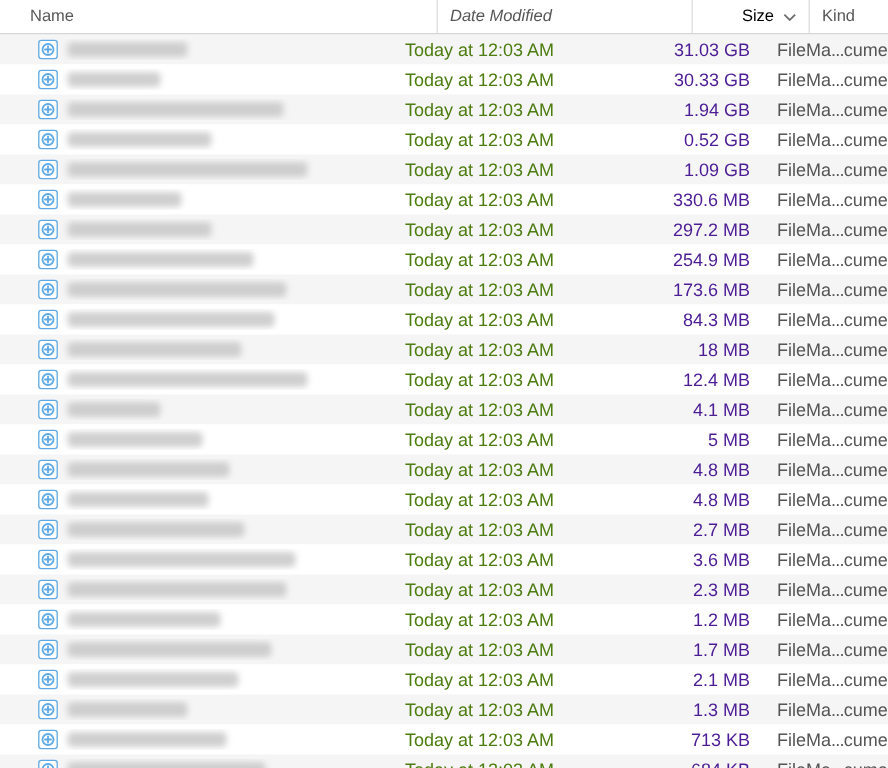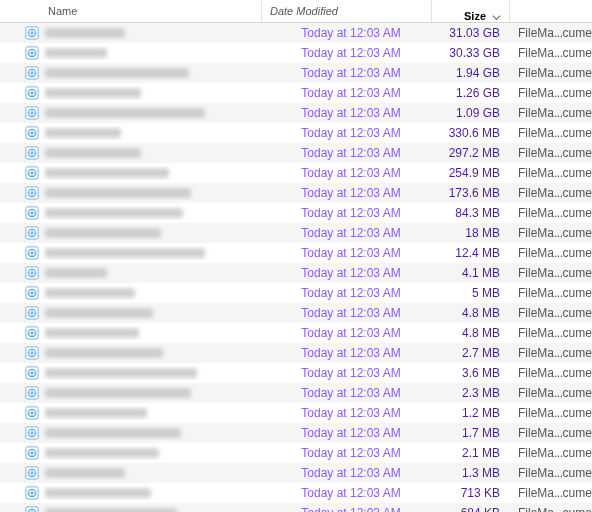--- a/index.html
+++ b/index.html
@@ -1,49 +1,50 @@
 <!DOCTYPE html>
 <html><head>
 <meta charset="utf-8">
 <style>
   * { margin:0; padding:0; box-sizing:border-box; }
   body { font-family:-apple-system,BlinkMacSystemFont,"Segoe UI",Helvetica,Arial,sans-serif; font-size:12px; color:#333; background:#fff; width:592px; height:512px; overflow:hidden; }
   .header { display:flex; height:23px; border-bottom:1px solid #d6d6d6; background:#fff; align-items:center; font-size:11px; color:#575757; }
   .hcol { height:100%; display:flex; align-items:center; border-right:1px solid #e2e2e2; padding:0 8px; }
-  .hcol.name  { width:262px; padding-left:48px; }
+  .hcol.name  { width:292px; padding-left:20px; }
   .hcol.date  { width:170px;font-style:italic; }
-  .hcol.size  { width:78px; color:#000; font-weight:700; justify-content:flex-end;align-items:flex-end; }
+  .hcol.size  { width:78px; color:#000; font-weight:400; justify-content:flex-end; }
   .hcol.kind  { flex:1; border-right:none; }
   .chevron { margin-left:6px; width:9px; height:9px; fill:#6e6e6e; }
 
   .rows { overflow:hidden; }
   .row  { display:flex; height:20px; align-items:center; }
   .row:nth-child(even){ background:#fff; }
   .row:nth-child(odd) { background:#f5f5f6; }
 
   .c-name { width:262px; display:flex; align-items:center; padding-left:25px; gap:6px; overflow:hidden; }
   .icon   { width:14px; height:14px; flex:0 0 14px; }
   .blur   { height:10px; border-radius:3px; background:#c7c7c7; filter:blur(2px); opacity:.85; }
-  .c-date { width:170px; padding-left:8px; color:#8b5cf6;text-align:center; }
+  .c-date { width:170px; padding-left:8px; color:#4d7c0f; }
   .c-size { width:78px; padding-right:10px; text-align:right; color:#4c1d95; }
   .c-kind { flex:1; padding-left:8px; color:#555; white-space:nowrap; min-width:0; }
   .dots   { letter-spacing:-0.5px; }
 </style>
 </head>
 <body>
 
 <div class="header">
   <div class="hcol name">Name</div>
   <div class="hcol date">Date Modified</div>
   <div class="hcol size">
     <span>Size</span>
     <svg class="chevron" viewBox="0 0 10 10">
         <path d="M1 3 L5 7 L9 3" stroke="#6e6e6e" stroke-width="1.3" fill="none"></path>
       </svg>
   </div>
+  <div class="hcol kind">Kind</div>
 </div>
 
 <div class="rows" id="rows">
     <div class="row">
       <div class="c-name">
         <span class="icon"><svg viewBox="0 0 16 16" width="14" height="14">
             <rect x="1" y="1" width="14" height="14" rx="2" fill="#fff" stroke="#5fa9e4" stroke-width="1"></rect>
             <circle cx="8" cy="8" r="4.2" fill="none" stroke="#5fa9e4" stroke-width="1.4"></circle>
             <rect x="7.3" y="5" width="1.4" height="6" rx="0.7" fill="#5fa9e4"></rect>
             <rect x="5" y="7.3" width="6" height="1.4" rx="0.7" fill="#5fa9e4"></rect>
@@ -86,21 +87,21 @@
       <div class="c-name">
         <span class="icon"><svg viewBox="0 0 16 16" width="14" height="14">
             <rect x="1" y="1" width="14" height="14" rx="2" fill="#fff" stroke="#5fa9e4" stroke-width="1"></rect>
             <circle cx="8" cy="8" r="4.2" fill="none" stroke="#5fa9e4" stroke-width="1.4"></circle>
             <rect x="7.3" y="5" width="1.4" height="6" rx="0.7" fill="#5fa9e4"></rect>
             <rect x="5" y="7.3" width="6" height="1.4" rx="0.7" fill="#5fa9e4"></rect>
           </svg></span>
         <span class="blur" style="width:96px"></span>
       </div>
       <div class="c-date">Today at 12:03 AM</div>
-      <div class="c-size">1.26 GB</div>
+      <div class="c-size">0.52 GB</div>
       <div class="c-kind">FileMa<span class="dots">...</span>cument</div>
     </div>
     <div class="row">
       <div class="c-name">
         <span class="icon"><svg viewBox="0 0 16 16" width="14" height="14">
             <rect x="1" y="1" width="14" height="14" rx="2" fill="#fff" stroke="#5fa9e4" stroke-width="1"></rect>
             <circle cx="8" cy="8" r="4.2" fill="none" stroke="#5fa9e4" stroke-width="1.4"></circle>
             <rect x="7.3" y="5" width="1.4" height="6" rx="0.7" fill="#5fa9e4"></rect>
             <rect x="5" y="7.3" width="6" height="1.4" rx="0.7" fill="#5fa9e4"></rect>
           </svg></span>

